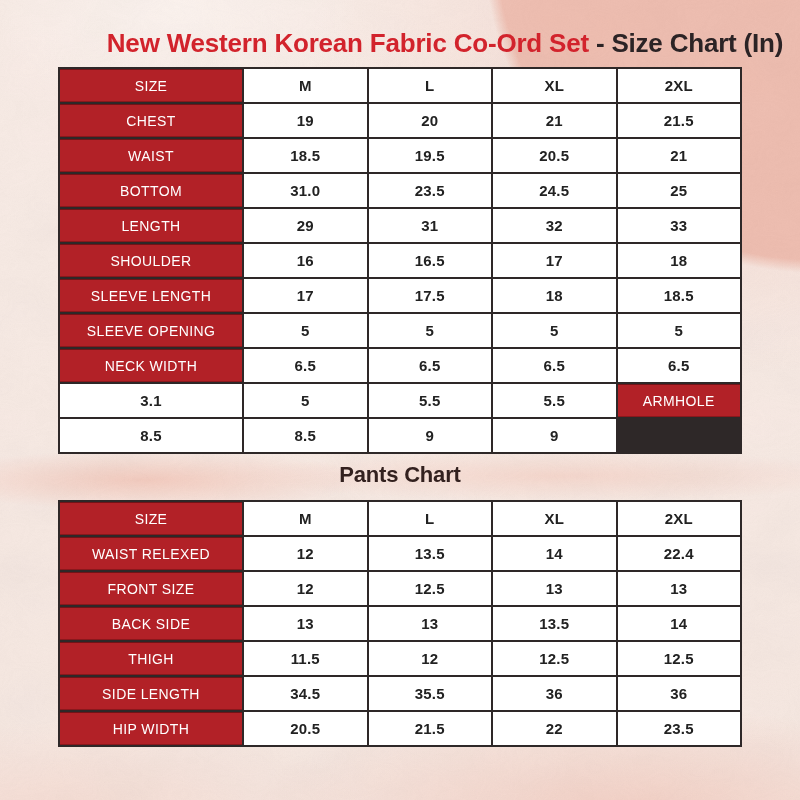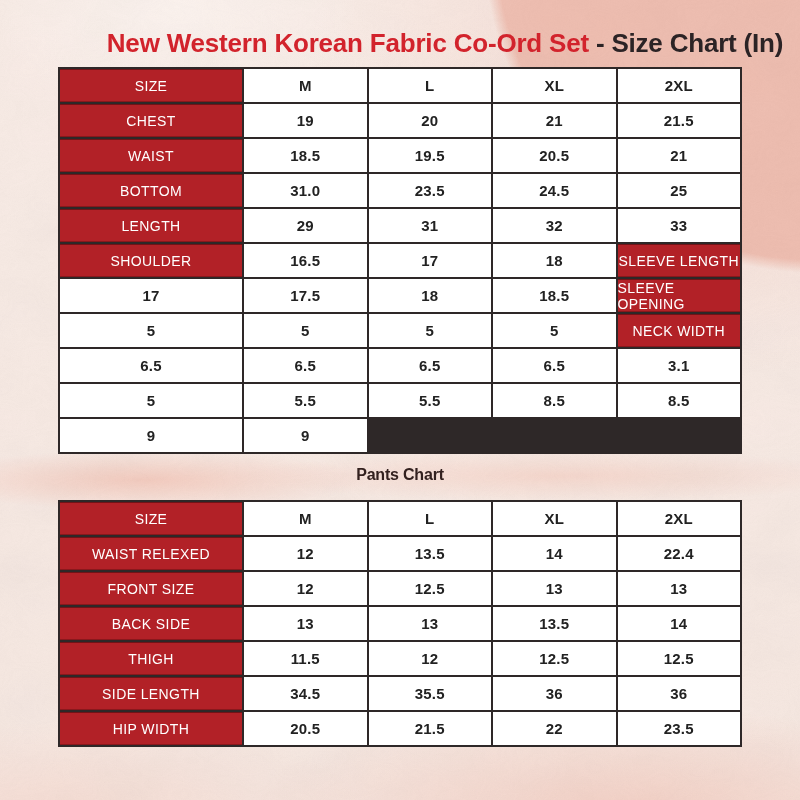--- a/index.html
+++ b/index.html
@@ -27,21 +27,21 @@
   .title {
     position:absolute; top:29px; left:0; width:100%;
     text-align:center; font-size:26px; font-weight:700; line-height:28px;
     letter-spacing:-0.2px; white-space:nowrap;margin-left:45px;
   }
   .title .red  { color:#d2232c; }
   .title .dark { color:#2b2325; }
 
   .subtitle {
     position:absolute; top:461px; left:0; width:100%;
-    text-align:center; font-size:16px; font-weight:700; line-height:28px;
+    text-align:center; font-size:22px; font-weight:700; line-height:28px;
     color:#33211f; letter-spacing:-0.2px;
   }
 
   .size-table {
     position:absolute; left:58px; width:684px;
     background:#2e2828; border:2px solid #2e2828;
     display:grid; grid-template-columns:182px repeat(4, 1fr);
     grid-auto-rows:33px; gap:2px;
   }
   #t1 { top:67px; }
@@ -108,20 +108,21 @@
       <div class="cell val">24.5</div>
       <div class="cell val">25</div>
 
       <div class="cell lbl">LENGTH</div>
       <div class="cell val">29</div>
       <div class="cell val">31</div>
       <div class="cell val">32</div>
       <div class="cell val">33</div>
 
       <div class="cell lbl">SHOULDER</div>
+      <div class="cell val">16</div>
       <div class="cell val">16.5</div>
       <div class="cell val">17</div>
       <div class="cell val">18</div>
 
       <div class="cell lbl">SLEEVE LENGTH</div>
       <div class="cell val">17</div>
       <div class="cell val">17.5</div>
       <div class="cell val">18</div>
       <div class="cell val">18.5</div>
 
@@ -135,20 +136,21 @@
       <div class="cell val">6.5</div>
       <div class="cell val">6.5</div>
       <div class="cell val">6.5</div>
       <div class="cell val">6.5</div>
 
       <div class="cell val">3.1</div>
       <div class="cell val">5</div>
       <div class="cell val">5.5</div>
       <div class="cell val">5.5</div>
 
+      <div class="cell lbl">ARMHOLE</div>
       <div class="cell val">8.5</div>
       <div class="cell val">8.5</div>
       <div class="cell val">9</div>
       <div class="cell val">9</div>
     </section>
 
     <h2 class="subtitle">Pants Chart</h2>
 
     <section class="size-table" id="t2">
       <div class="cell lbl">SIZE</div>

